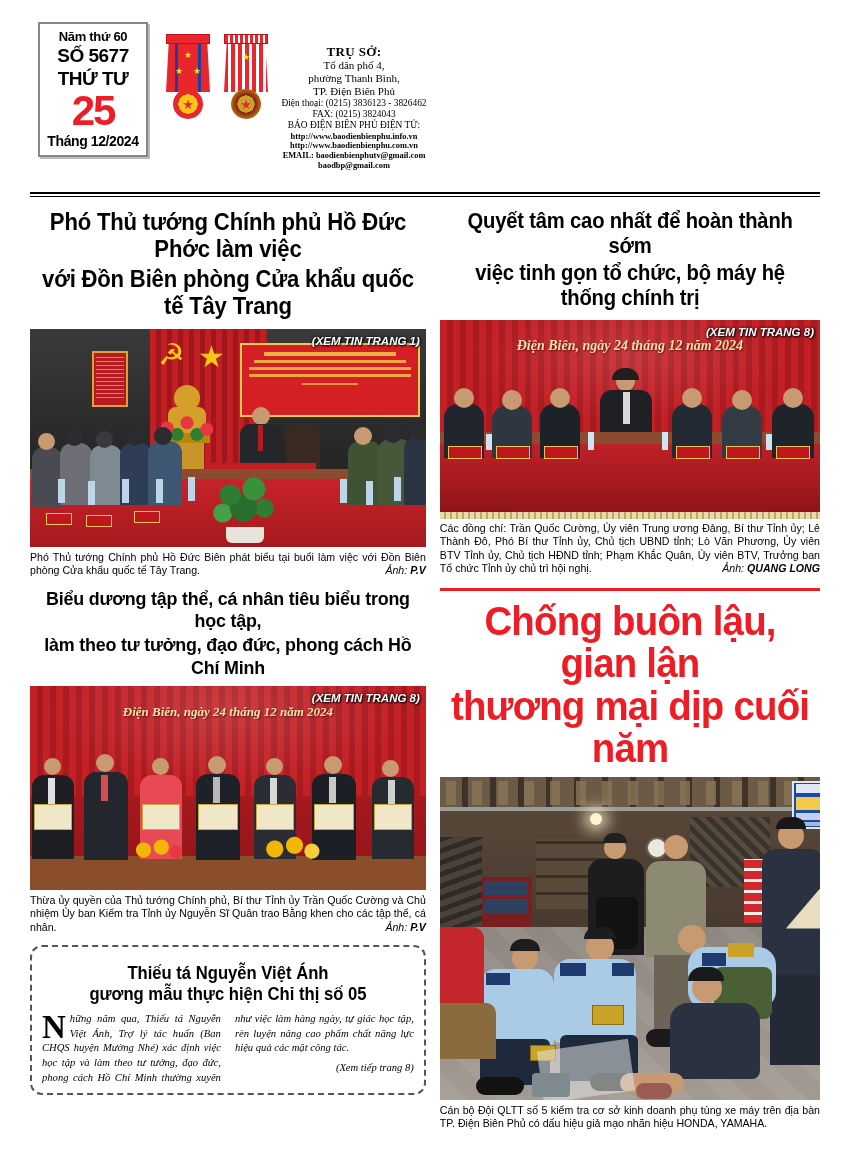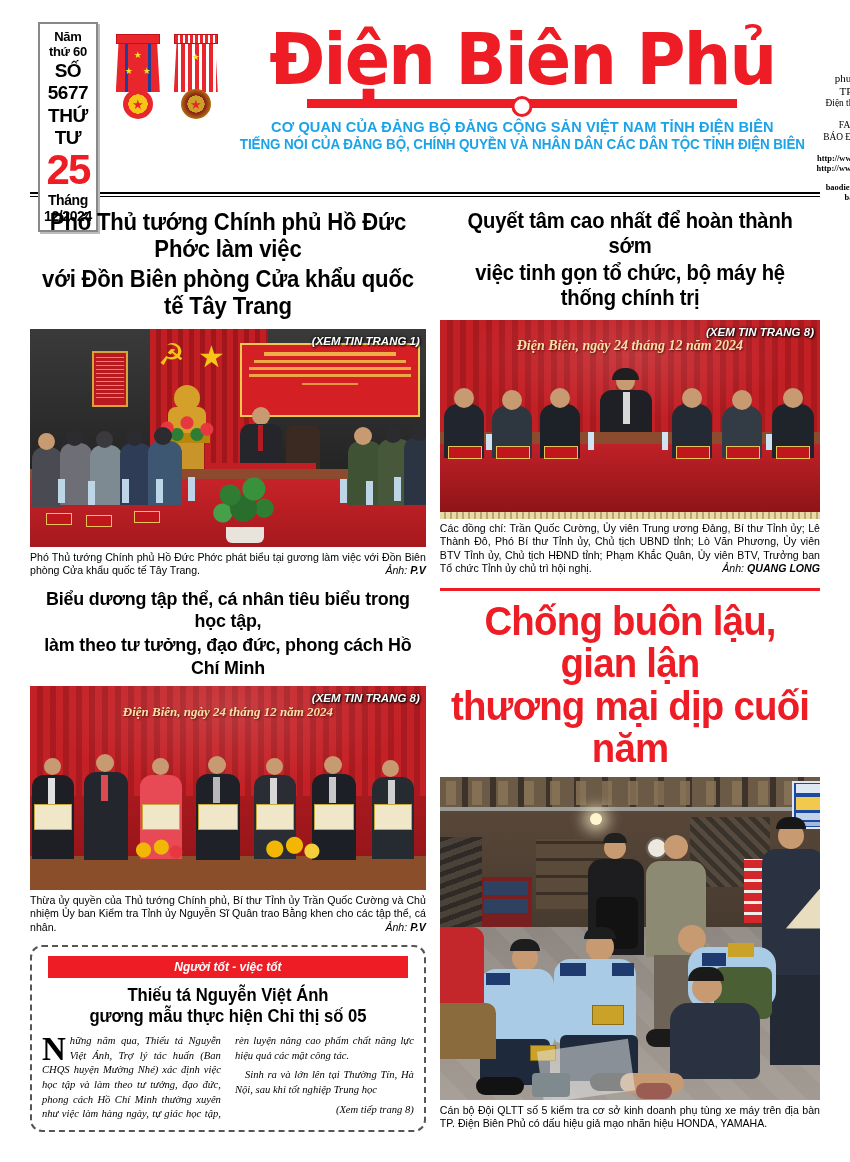--- a/index.html
+++ b/index.html
@@ -235,26 +235,20 @@
         <div class="ribbon">
           <div class="bar" style="background:repeating-linear-gradient(90deg,#e8262c 0 3px,#fff 3px 5px);"></div>
           <div class="trap" style="position:relative;">
             <span class="star" style="left:18px;top:8px;">★</span>
           </div>
         </div>
         <div class="emblem e2">★</div>
       </div>
     </div>
 
-    <div class="title-wrap">
-      <div class="paper-title">Điện Biên Phủ</div>
-      <div class="red-rule"></div>
-      <div class="subtitle1">CƠ QUAN CỦA ĐẢNG BỘ ĐẢNG CỘNG SẢN VIỆT NAM TỈNH ĐIỆN BIÊN</div>
-      <div class="subtitle2">TIẾNG NÓI CỦA ĐẢNG BỘ, CHÍNH QUYỀN VÀ NHÂN DÂN CÁC DÂN TỘC TỈNH ĐIỆN BIÊN</div>
-    </div>
 
     <div class="contact">
       <div class="hdr">TRỤ SỞ:</div>
       <div class="ln">Tổ dân phố 4,</div>
       <div class="ln">phường Thanh Bình,</div>
       <div class="ln">TP. Điện Biên Phủ</div>
       <div class="sm">Điện thoại: (0215) 3836123 - 3826462</div>
       <div class="sm">FAX: (0215) 3824043</div>
       <div class="sm">BÁO ĐIỆN BIÊN PHỦ ĐIỆN TỬ:</div>
       <div class="xs bold">http://www.baodienbienphu.info.vn</div>
@@ -345,21 +339,21 @@
           <div class="abs" style="left:364px;top:148px;width:7px;height:24px;background:#bcd6e8;"></div>
 
           <div class="abs" style="left:16px;top:184px;width:26px;height:12px;background:#c0171d;border:1px solid #e8c35a;"></div>
           <div class="abs" style="left:56px;top:186px;width:26px;height:12px;background:#c0171d;border:1px solid #e8c35a;"></div>
           <div class="abs" style="left:104px;top:182px;width:26px;height:12px;background:#c0171d;border:1px solid #e8c35a;"></div>
         </div>
         <div class="badge">(XEM TIN TRANG 1)</div>
       </div>
 
       <div class="caption">
-        <span>Phó Thủ tướng Chính phủ Hồ Đức Phớc phát biểu tại gương làm việc với Đồn Biên phòng Cửa khẩu quốc tế Tây Trang.</span>
+        <span>Phó Thủ tướng Chính phủ Hồ Đức Biên phát biểu tại buổi làm việc với Đồn Biên phòng Cửa khẩu quốc tế Tây Trang.</span>
         <span class="cap-right"><i>Ảnh:</i>&nbsp;<b>P.V</b></span>
       </div>
     </div>
 
     <div class="colR">
       <div class="hl hl-main2">Quyết tâm cao nhất để hoàn thành sớm</div>
       <div class="hl hl-main2" style="margin-top:2px;">việc tinh gọn tổ chức, bộ máy hệ thống chính trị</div>
 
       <div class="photo p2" style="margin-top:8px;height:192px;">
         <div class="scene">
@@ -464,26 +458,24 @@
         </div>
         <div class="badge">(XEM TIN TRANG 8)</div>
       </div>
 
       <div class="caption">
         <span>Thừa ủy quyền của Thủ tướng Chính phủ, Bí thư Tỉnh ủy Trần Quốc Cường và Chủ nhiệm Ủy ban Kiểm tra Tỉnh ủy Nguyễn Sĩ Quân trao Bằng khen cho các tập thể, cá nhân.</span>
         <span class="cap-right"><i>Ảnh:</i>&nbsp;<b>P.V</b></span>
       </div>
 
       <div class="boxart">
-        <div class="kicker">Người tốt - việc tốt</div>
         <div class="btitle">Thiếu tá Nguyễn Việt Ánh</div>
         <div class="btitle" style="margin-top:0;">gương mẫu thực hiện Chỉ thị số 05</div>
         <div class="body">
           <p class="first"><span class="dropcap">N</span><span>hững năm qua, Thiếu tá Nguyễn Việt Ánh, Trợ lý tác huấn (Ban CHQS huyện Mường Nhé) xác định việc học tập và làm theo tư tưởng, đạo đức, phong cách Hồ Chí Minh thường xuyên như việc làm hàng ngày, tự giác học tập, rèn luyện nâng cao phẩm chất năng lực hiệu quả các mặt công tác.</span></p>
-          <p>Sinh ra và lớn lên tại Thường Tín, Hà Nội, sau khi tốt nghiệp Trung học</p>
           <p class="contlink">(Xem tiếp trang 8)</p>
         </div>
       </div>
     </div>
 
     <div class="colR">
       <div class="red-bar-thin"></div>
       <div class="bigred">Chống buôn lậu, gian lận</div>
       <div class="bigred">thương mại dịp cuối năm</div>
 

